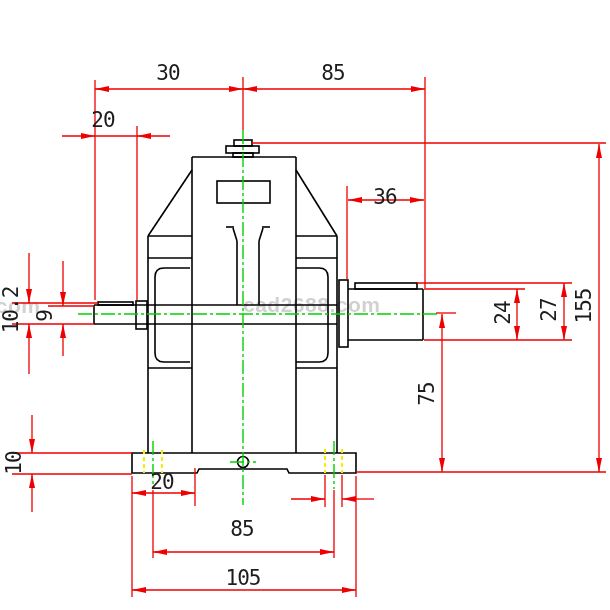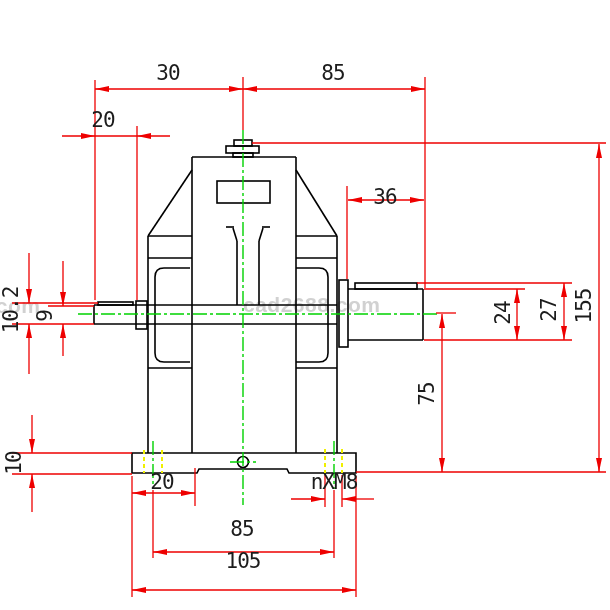--- a/index.html
+++ b/index.html
@@ -203,17 +203,16 @@
   <span class="dimlabel" style="left:80px;top:109px;width:46px;">20</span>
   <span class="dimlabel" style="left:362px;top:174px;width:46px;margin-top:12px;">36</span>
   <span class="dimlabel rot" style="left:-24px;top:299px;width:70px;">10.2</span>
   <span class="dimlabel rot" style="left:10px;top:305px;width:70px;">9</span>
   <span class="dimlabel rot" style="left:468px;top:302px;width:70px;">24</span>
   <span class="dimlabel rot" style="left:514px;top:299px;width:70px;">27</span>
   <span class="dimlabel rot" style="left:549px;top:295px;width:70px;">155</span>
   <span class="dimlabel rot" style="left:392px;top:383px;width:70px;">75</span>
   <span class="dimlabel rot" style="left:-21px;top:452px;width:70px;">10</span>
   <span class="dimlabel" style="left:139px;top:471px;width:46px;">20</span>
-  <span class="dimlabel" style="left:299px;top:471px;width:70px;">nXM8</span>
   <span class="dimlabel" style="left:219px;top:518px;width:46px;">85</span>
-  <span class="dimlabel" style="left:215px;top:550px;width:56px;">105</span>
+  <span class="dimlabel" style="left:215px;top:567px;width:56px;">105</span>
 
 </div>
 
 </body></html>

